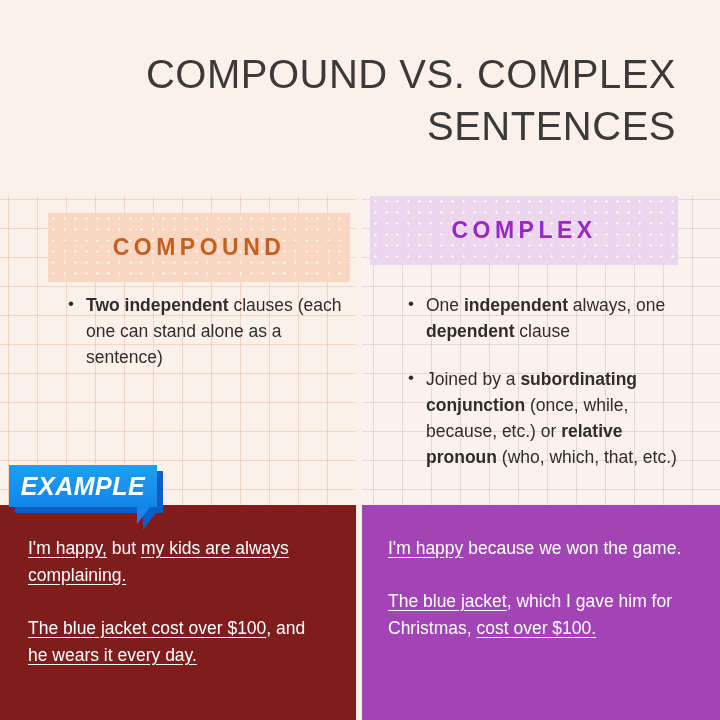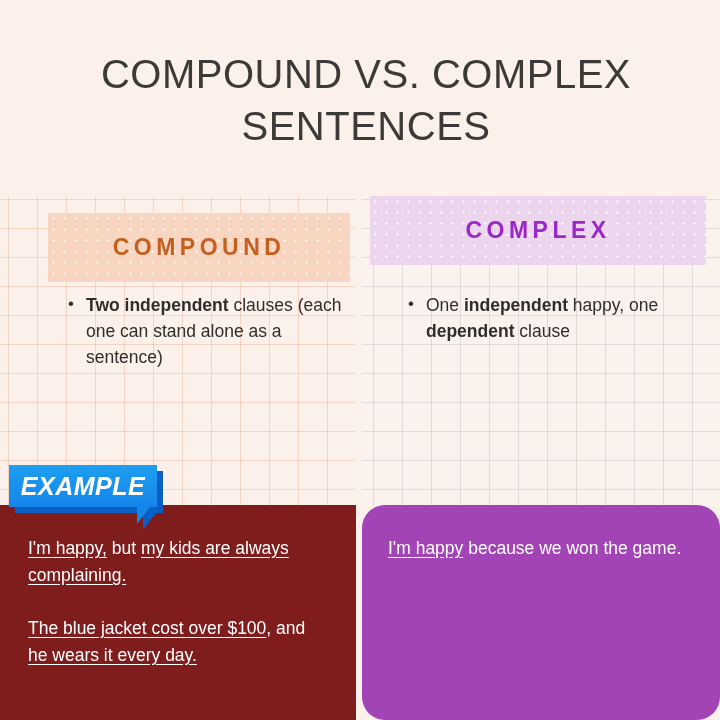--- a/index.html
+++ b/index.html
@@ -19,22 +19,21 @@
     height: 720px;
     background: #fcf1ea;
   }
 
   
   .title-block {
     position: absolute;
     top: 48px;
     left: 0;
     width: 676px;
-    text-align: center;
-    padding-left: 28px;
+    text-align: right;
   }
   .title-line {
     font-size: 40px;
     letter-spacing: 0.5px;
     color: #3b3a38;
     font-weight: 400;
     line-height: 52px;
     font-family: "Liberation Sans", sans-serif;
   }
 
@@ -85,21 +84,21 @@
   #header-compound {
     left: 48px;
     width: 302px;
     background-color: #f9d6c2;
     background-image: radial-gradient(rgba(255,255,255,0.65) 1.3px, transparent 1.4px);
     background-size: 11px 11px;
     margin-top: 17px;
   }
   #header-complex {
     left: 370px;
-    width: 336px;
+    width: 308px;
     background-color: #ecd6ee;
     background-image: radial-gradient(rgba(255,255,255,0.80) 1.3px, transparent 1.4px);
     background-size: 11px 11px;
   }
   .col-header-text {
     font-size: 23px;
     font-weight: bold;
     letter-spacing: 4.5px;
     line-height: 1;
   }
@@ -199,21 +198,20 @@
   }
   #example-left {
     left: 0;
     width: 356px;
     background: #7f1d1d;
   }
   #example-right {
     left: 362px;
     width: 358px;
     background: #a244b6;
-    border-radius: 23px;
   }
   .example-gap {
     position: absolute;
     top: 505px;
     left: 356px;
     width: 6px;
     height: 215px;
     background: #fcf1ea;
   }
   .example-body {
@@ -253,33 +251,35 @@
     <span class="col-header-text">COMPOUND</span>
   </div>
   <div class="col-header" id="header-complex">
     <span class="col-header-text">COMPLEX</span>
   </div>
 
   <ul class="bullet-list" id="list-compound">
       <li class="bullet-item"><b>Two independent</b><span> clauses (each one can stand alone as a sentence)</span></li>
     </ul>
   <ul class="bullet-list" id="list-complex">
-      <li class="bullet-item"><span>One </span><b>independent</b><span> happy, one </span><b>dependent</b><span> clause</span></li>
+      <li class="bullet-item"><span>One </span><b>independent</b><span> always, one </span><b>dependent</b><span> clause</span></li>
+      <li class="bullet-item"><span>Joined by a </span><b>subordinating conjunction</b><span> (once, while, because, etc.) or </span><b>relative pronoun</b><span> (who, which, that, etc.)</span></li>
     </ul>
 
   <div class="example-panel" id="example-left">
     <div class="example-body">
         <p class="example-sentence"><u>I'm happy,</u><span> but </span><u>my kids are always complaining.</u></p>
         <p class="example-sentence"><u>The blue jacket cost over $100</u><span>, and </span><u>he wears it every day.</u></p>
       </div>
   </div>
   <div class="example-gap"></div>
   <div class="example-panel" id="example-right">
     <div class="example-body">
         <p class="example-sentence"><u>I'm happy</u><span> because we won the game.</span></p>
+        <p class="example-sentence"><u>The blue jacket</u><span>, which I gave him for Christmas, </span><u>cost over $100.</u></p>
       </div>
   </div>
 
   <div id="example-ribbon">
     <div class="ribbon-shadow"></div>
     <div class="ribbon-face">
       <span class="ribbon-label">EXAMPLE</span>
     </div>
   </div>
 

